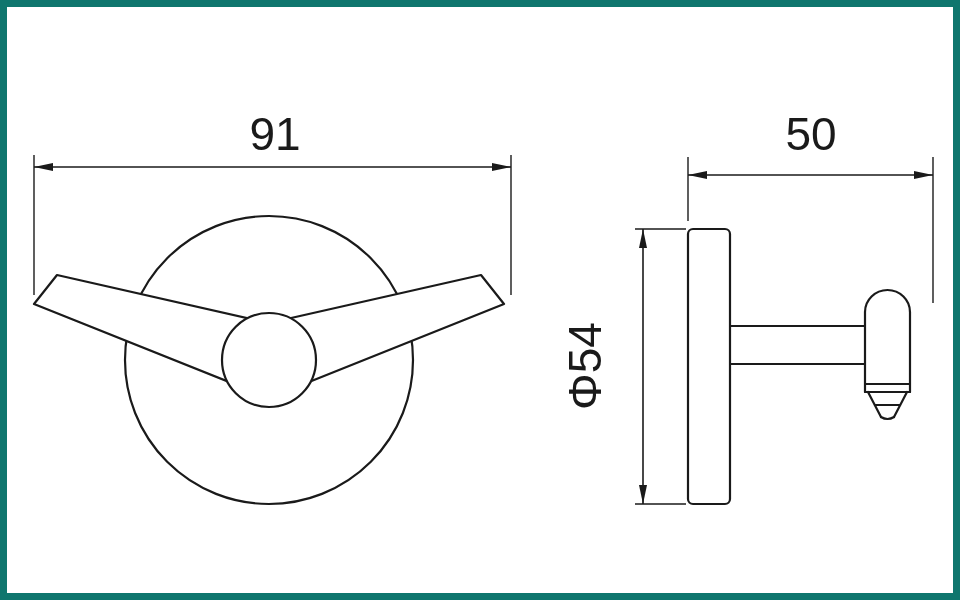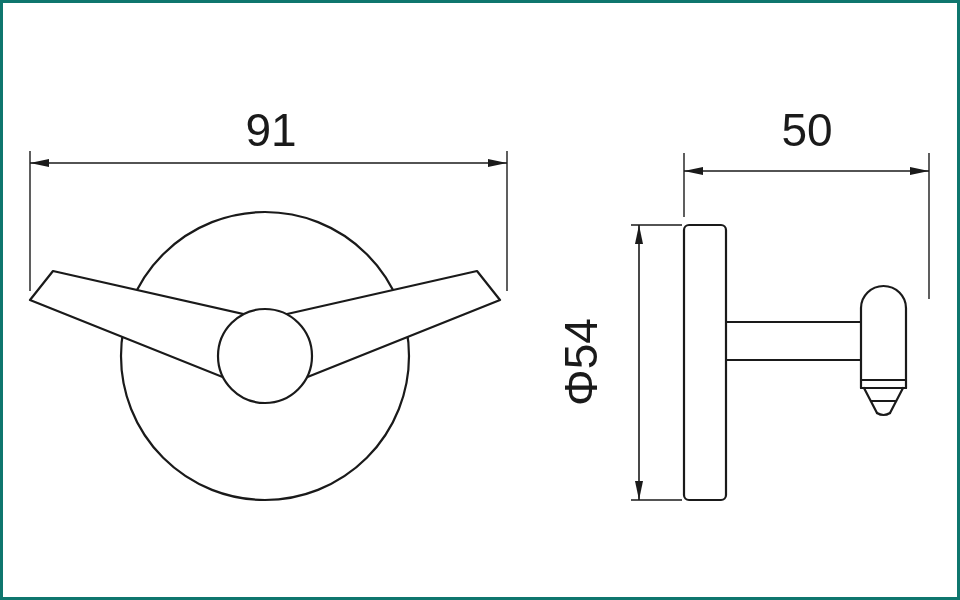--- a/index.html
+++ b/index.html
@@ -6,21 +6,21 @@
     margin: 0;
     padding: 0;
     background: #ffffff;
     font-family: "Liberation Sans", sans-serif;
   }
   .canvas {
     position: relative;
     width: 960px;
     height: 600px;
     background: #ffffff;
-    border: 3px solid #0f766e;
+    border: 7px solid #0f766e;
     box-sizing: border-box;
     overflow: hidden;
   }
   svg { display: block; }
   .obj-line {
     fill: none;
     stroke: #1a1a1a;
     stroke-width: 2.2;
     stroke-linejoin: round;
     stroke-linecap: round;

